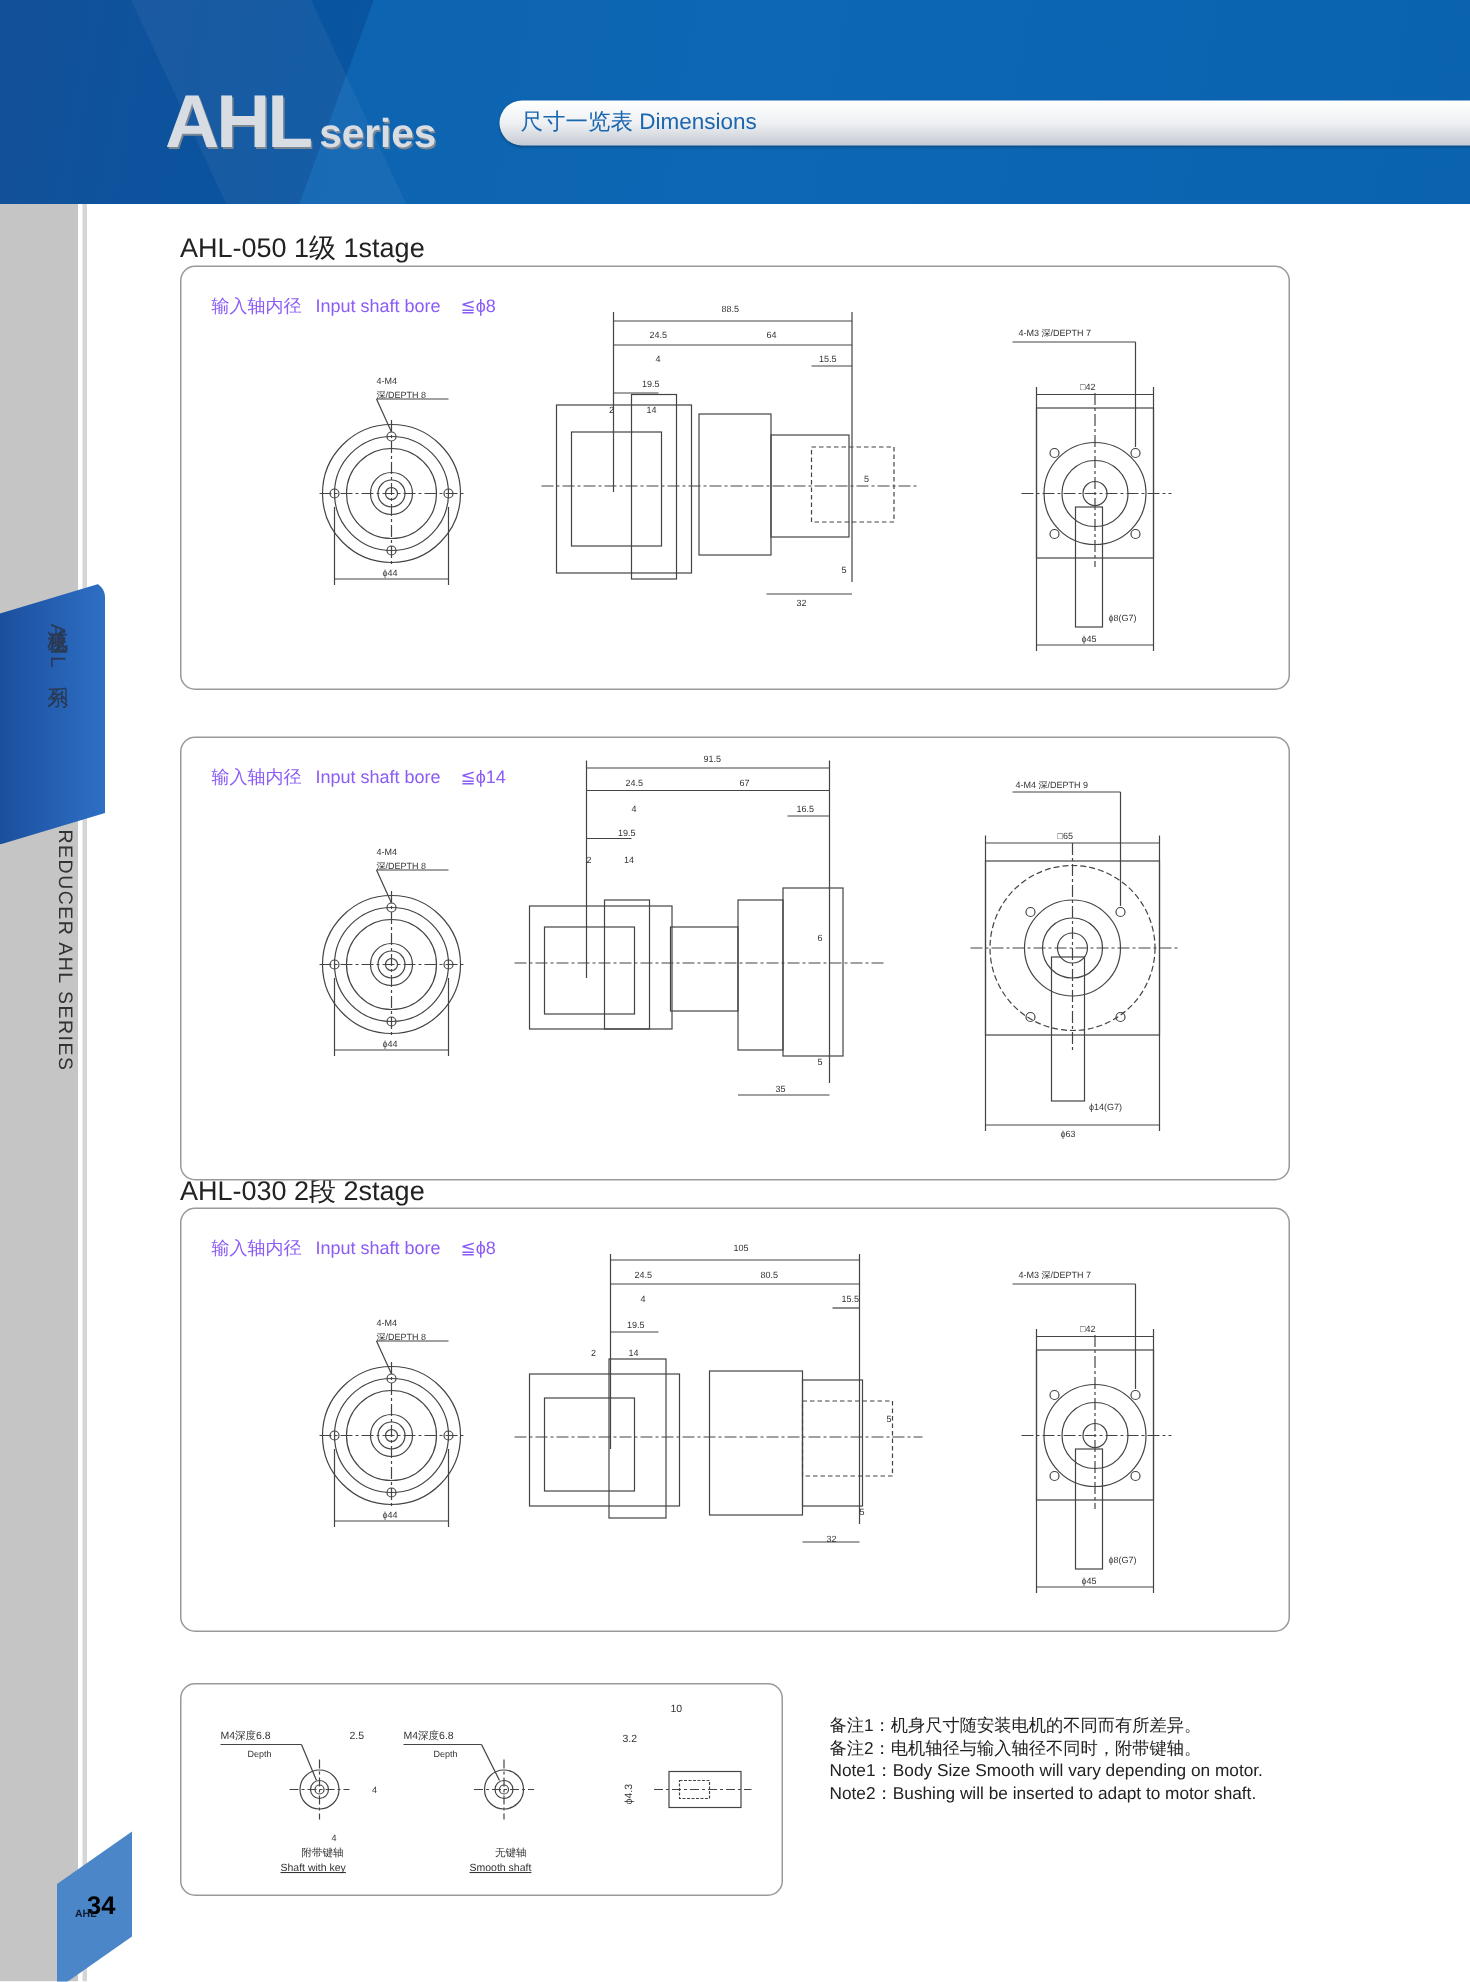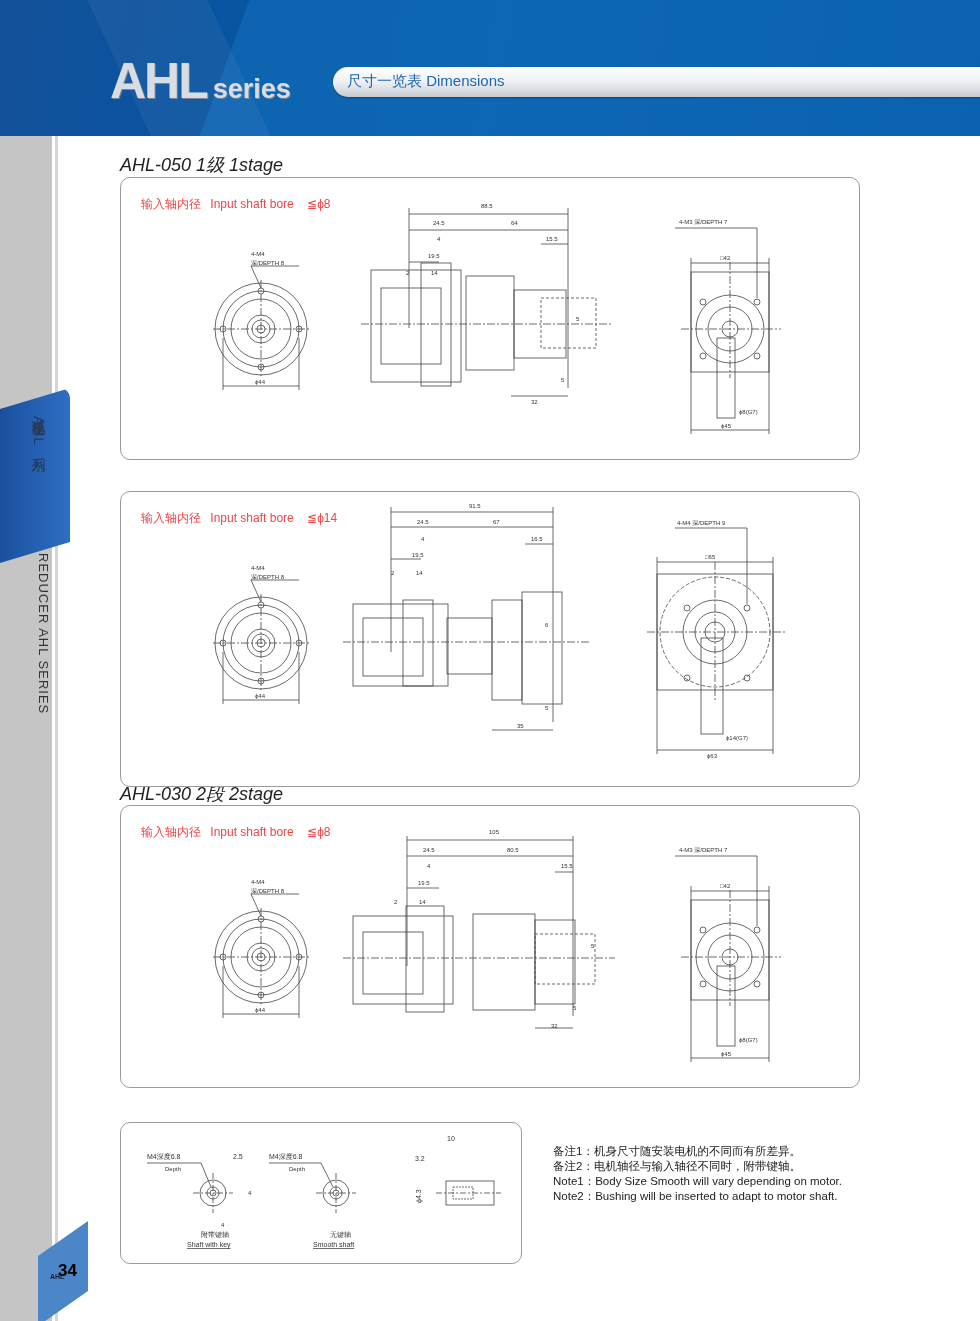--- a/index.html
+++ b/index.html
@@ -15,23 +15,23 @@
     background: linear-gradient(180deg, #ffffff 0%, #eef0f3 50%, #c6cbd2 100%); box-shadow: 0 1px 2px rgba(0,0,0,0.3); }
   .pill span { position: absolute; left: 14px; top: 5px; font-size: 15px; color: #1a66b0; }
   .sidebar { position: absolute; left: 0; top: 136px; width: 52px; height: 1185px; background: #c5c5c5; }
   .sidebar-line { position: absolute; left: 55px; top: 136px; width: 3px; height: 1185px; background: #d6d6d6; }
   .side-tab { position: absolute; left: 0; top: 388px; width: 70px; height: 175px; background: linear-gradient(90deg,#1b4f9e,#2e6fc4); border-radius: 0 10px 0 0; clip-path: polygon(0 12%, 100% 0, 100% 88%, 0 100%); }
   .side-tab-text { position: absolute; left: 30px; top: 408px; writing-mode: vertical-rl; font-size: 14px; color: #2a3a55; letter-spacing: 1px; }
   .side-text-en { position: absolute; left: 36px; top: 553px; writing-mode: vertical-rl; font-size: 13px; color: #333; letter-spacing: 1px; }
   .page-tab { position: absolute; left: 38px; top: 1256px; width: 50px; height: 70px; background: #4a86c8; transform: skewY(-35deg); transform-origin: top left; }
   .page-num { position: absolute; left: 58px; top: 1261px; font-size: 17px; font-weight: bold; color: #000000; }
   .page-num-sub { position: absolute; left: 50px; top: 1273px; font-size: 7px; font-weight: bold; color: #101c33; }
-  .section-title { position: absolute; left: 120px; font-size: 18px; font-style: italic; color: #222; }
+  .section-title { position: absolute; left: 120px; font-size: 18px; color: #222; }
   .panel { position: absolute; left: 120px; width: 740px; border: 1px solid #9a9a9a; border-radius: 10px; background: #fff; }
-  .bore { position: absolute; left: 20px; top: 18px; font-size: 12px; color: #ef4444; white-space: nowrap; }
+  .bore { position: absolute; left: 20px; top: 18px; font-size: 12px; color: #8b5cf6; white-space: nowrap; }
   .bore .cn { margin-right: 6px; }
   .bore .en { margin-right: 10px; }
   svg.dwg { position: absolute; left: 0; top: 0; }
   svg text { font-family: "Liberation Sans", sans-serif; fill: #333; }
   .notes { position: absolute; left: 553px; top: 1144px; font-size: 11.5px; color: #222; line-height: 15px; }
   .notes div { white-space: nowrap; }
 </style>
 </head>
 <body>
 

